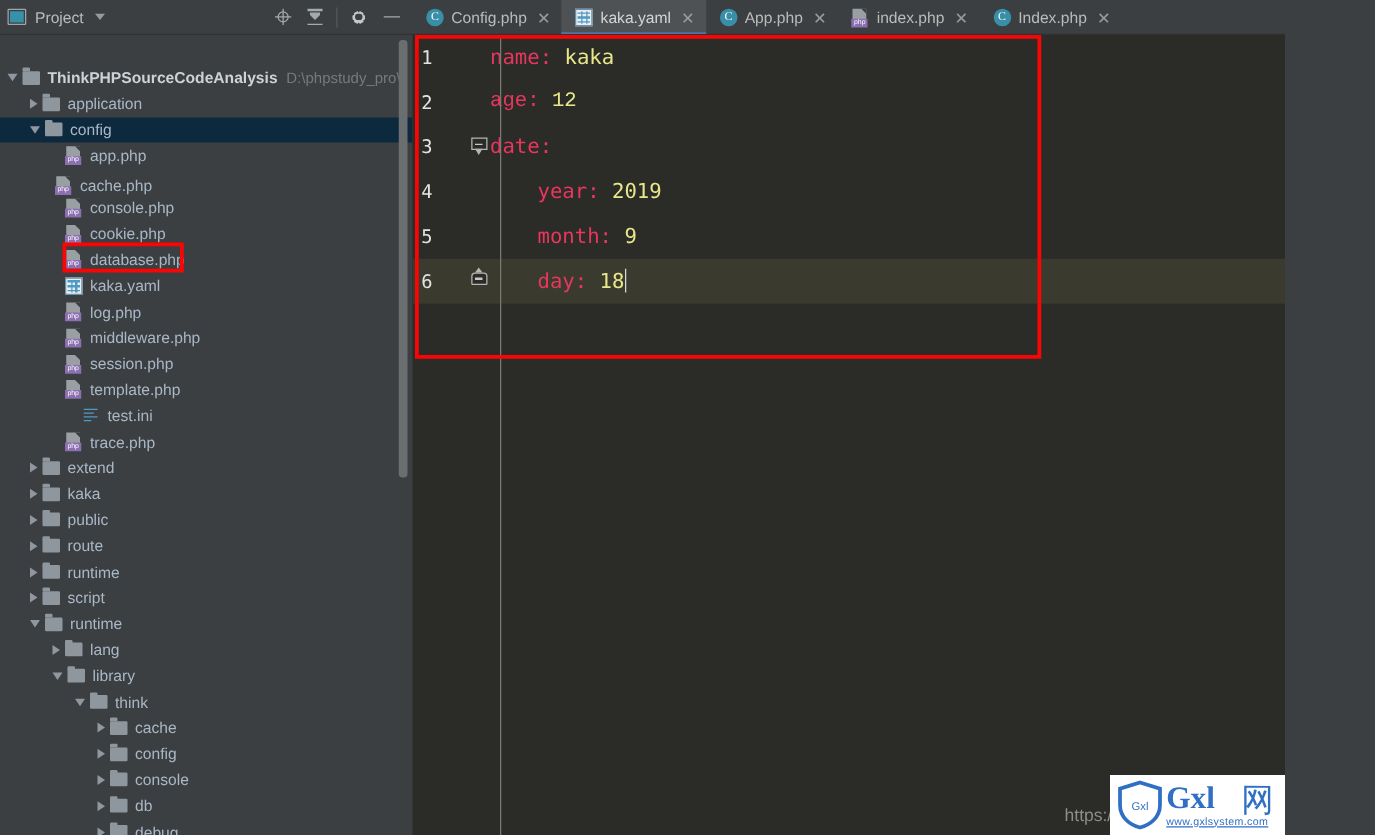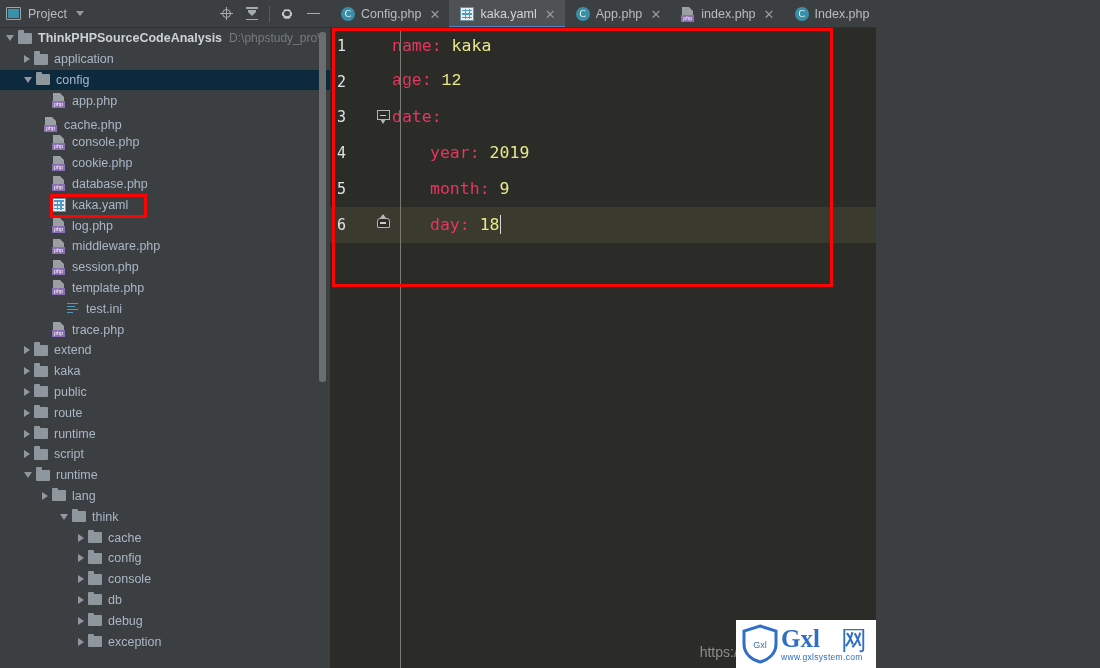--- a/index.html
+++ b/index.html
@@ -5,21 +5,21 @@
 <style>
   * { box-sizing: border-box; margin: 0; padding: 0; }
   html, body {
     width: 1100px; height: 668px;
     overflow: hidden;
     background: #3c3f41;
     font-family: "Liberation Sans", sans-serif;
   }
   .ide {
     position: relative;
-    width: 876px; height: 668px;
+    width: 1028px; height: 668px;
     display: flex;
     flex-direction: column;
     background: #3c3f41;
   }
 
   
   .top-row { display: flex; height: 28px; flex: 0 0 28px; }
 
   .project-header {
     width: 330px; flex: 0 0 330px;
@@ -327,21 +327,21 @@
     position: relative; flex: 0 0 38px;
   }
   .wm-txtwrap { display: flex; flex-direction: column; margin-left: 2px; }
   .wm-gxl {
     color: #2f6fc4; font-size: 25px; font-weight: bold;
     line-height: 26px;
     font-family: "Liberation Serif", serif;
   }
   .wm-site {
     color: #2f6fc4; font-size: 8.5px;
-    line-height: 11px; letter-spacing: 0.3px;
+    line-height: 11px; letter-spacing: 0.3px; text-decoration: underline;
   }
   .wm-cn {
     position: absolute; right: 4px; top: 3px;
     width: 36px; height: 34px;
   }
 </style>
 </head>
 <body>
 
 <div class="ide">
@@ -425,21 +425,21 @@
         <span class="tab-close">✕</span>
       </div>
 
     </div>
   </div>
 
   <div class="body-row">
 
     <div class="tree-panel">
       <div class="tree" id="tree-host">
-          <div class="row root" style="padding-left: 6px;">
+          <div class="row root" style="padding-left: 6px; margin-top: 24px;">
             <span class="arrow open"></span>
             <span class="folder"></span>
             <span class="row-label">ThinkPHPSourceCodeAnalysis</span>
             <span class="row-path">D:\phpstudy_pro\</span>
           </div>
           <div class="row" style="padding-left: 24px;">
             <span class="arrow closed"></span>
             <span class="folder"></span>
             <span class="row-label">application</span>
           </div>
@@ -581,20 +581,25 @@
           </div>
           <div class="row" style="padding-left: 24px;">
             <span class="arrow open"></span>
             <span class="folder"></span>
             <span class="row-label">runtime</span>
           </div>
           <div class="row" style="padding-left: 42px;">
             <span class="arrow closed"></span>
             <span class="folder"></span>
             <span class="row-label">lang</span>
+          </div>
+          <div class="row" style="padding-left: 42px;">
+            <span class="arrow open"></span>
+            <span class="folder"></span>
+            <span class="row-label">library</span>
           </div>
           <div class="row" style="padding-left: 60px;">
             <span class="arrow open"></span>
             <span class="folder"></span>
             <span class="row-label">think</span>
           </div>
           <div class="row" style="padding-left: 78px;">
             <span class="arrow closed"></span>
             <span class="folder"></span>
             <span class="row-label">cache</span>

